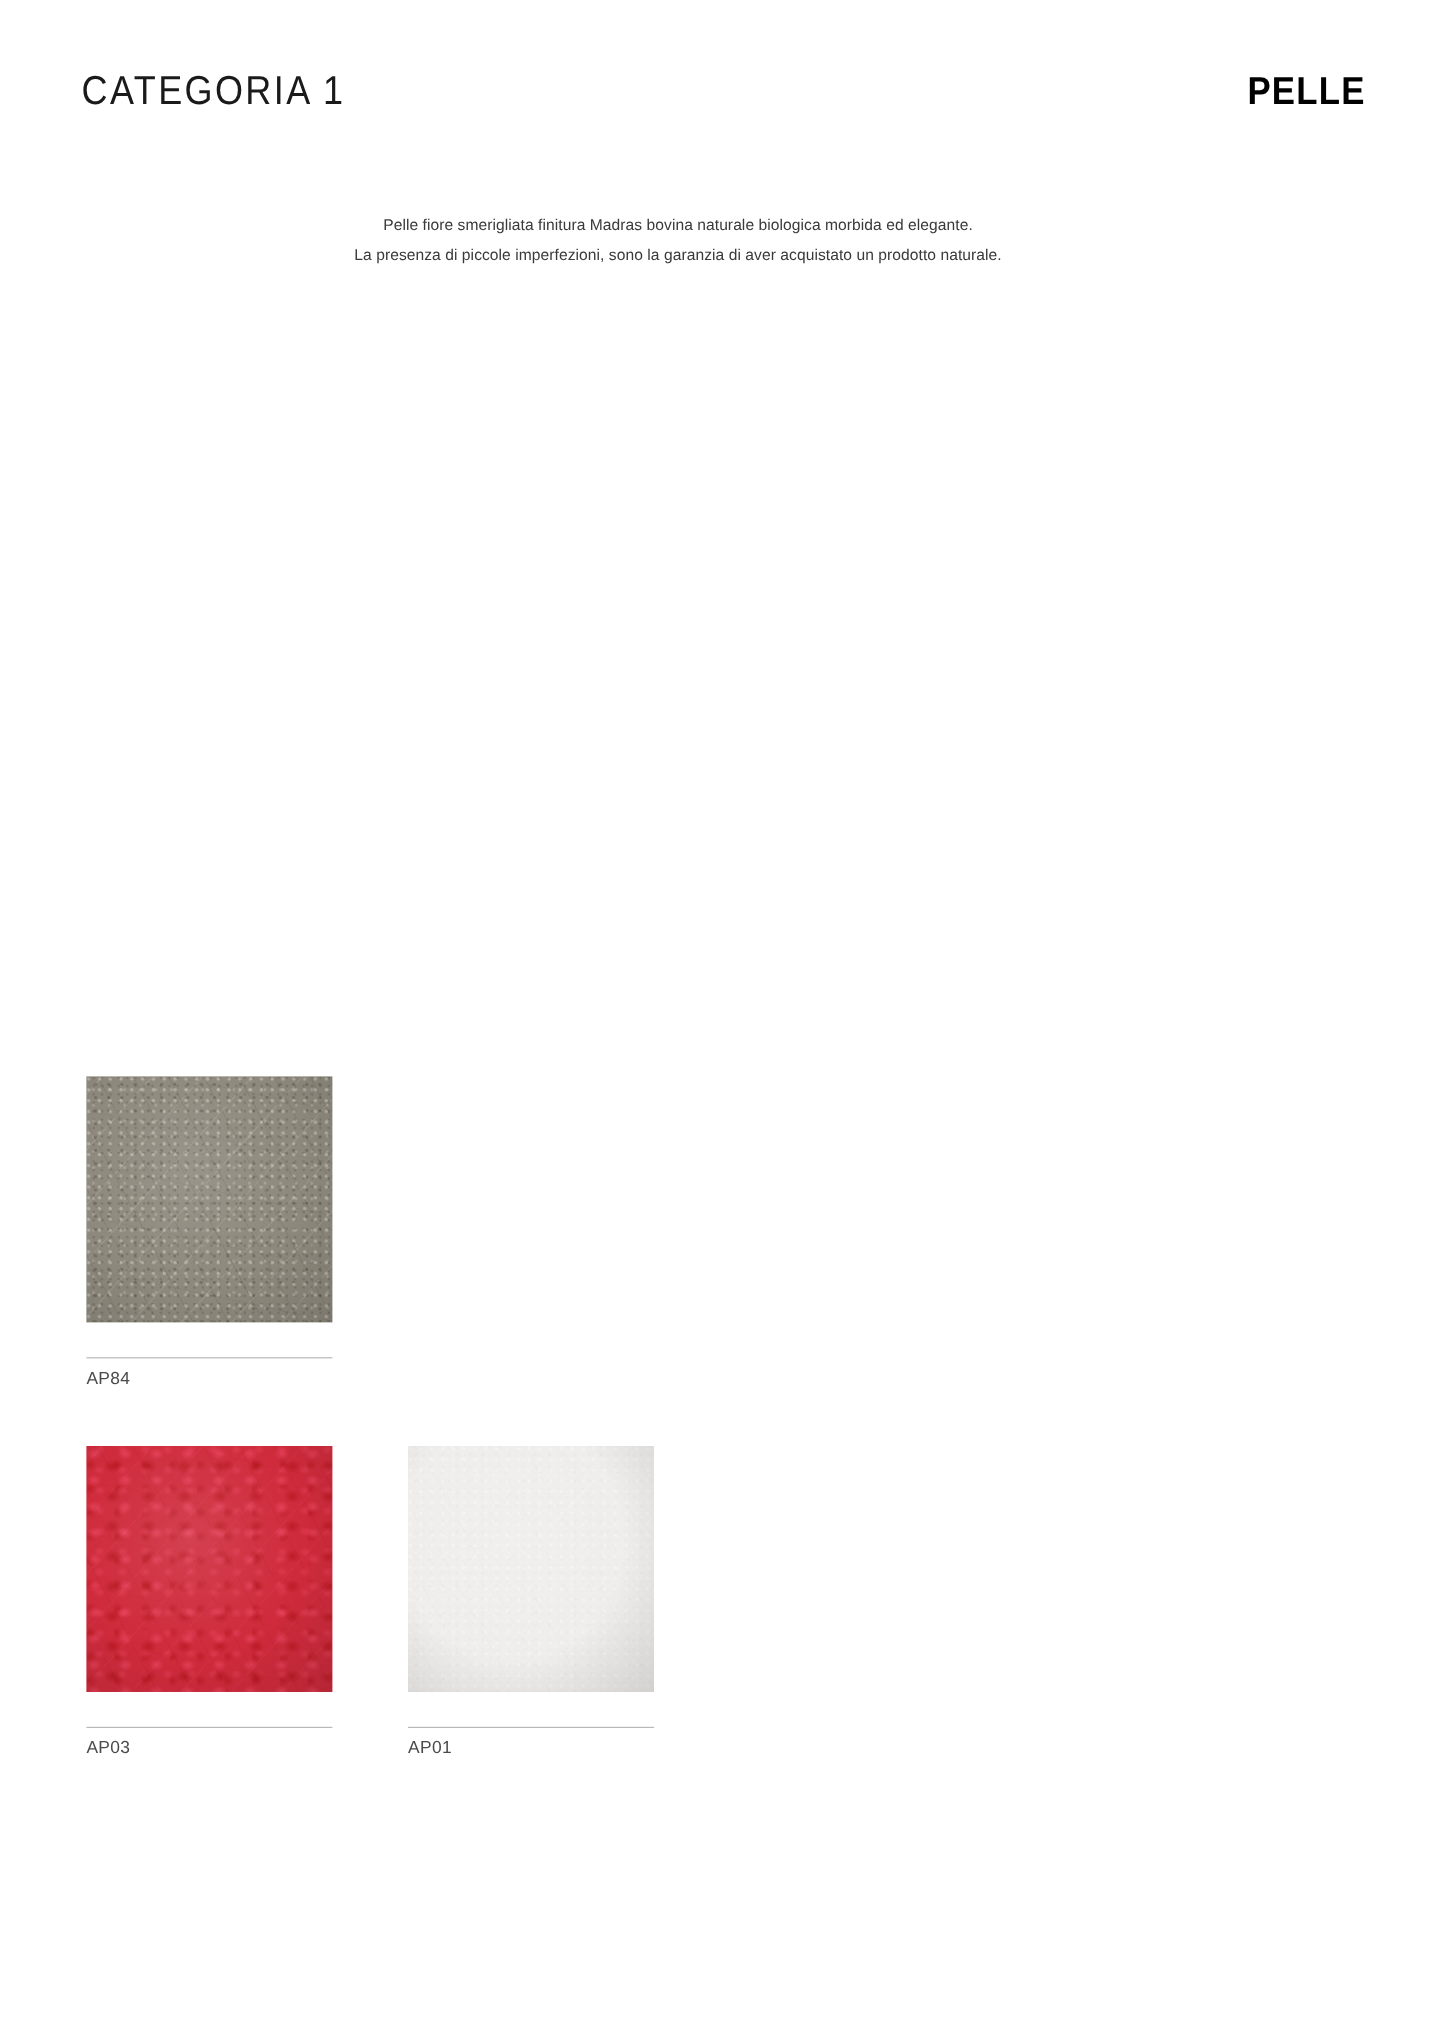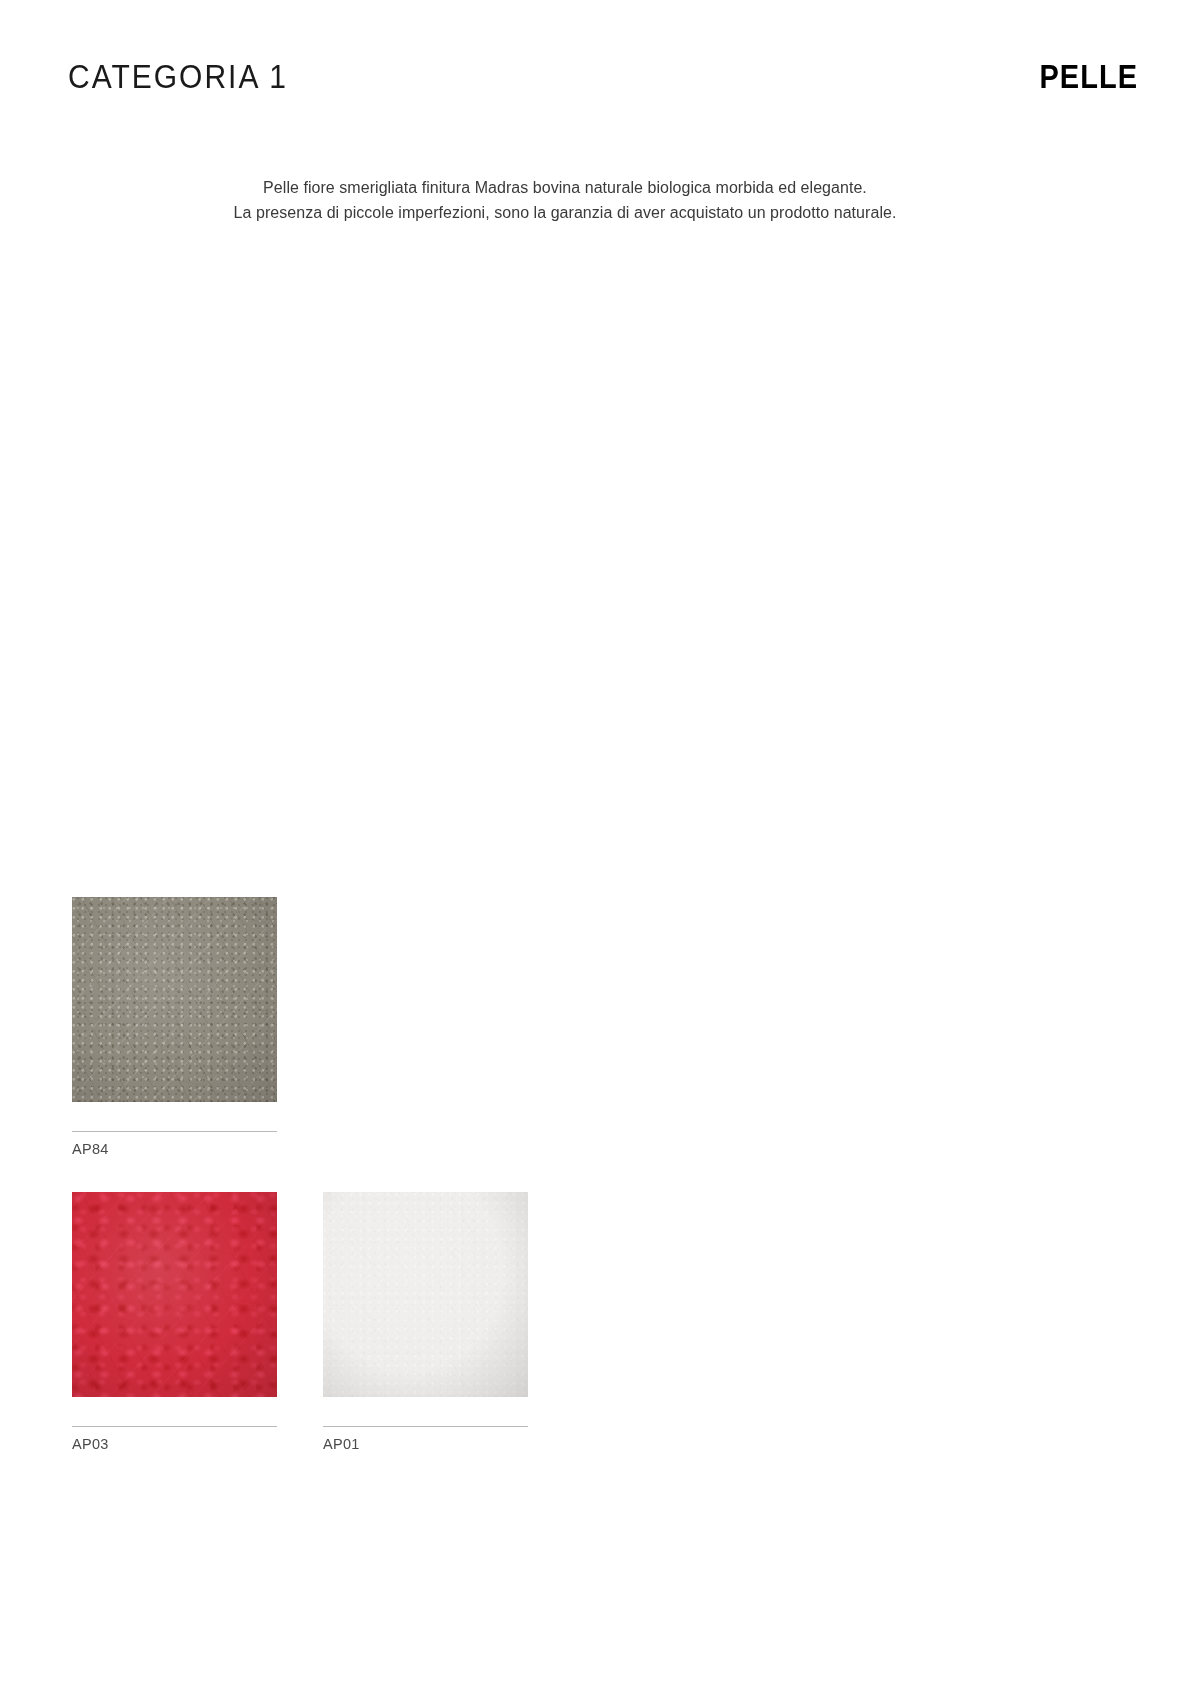--- a/index.html
+++ b/index.html
@@ -46,41 +46,41 @@
     transform-origin: right bottom;
   }
 
   
   .description {
     position: absolute;
     top: 175px;
     left: 0;
     width: 1130px;
     text-align: center;
-    font-size: 16px;
+    font-size: 13px;
     font-weight: 300;
     line-height: 25px;
     color: #3a3a3a;
     letter-spacing: 0.05px;
   }
   .description div { white-space: nowrap; }
 
   
   .grid {
     position: absolute;
     top: 897px;
     left: 72px;
     width: 1018px;
   }
   .row {
     display: flex;
     justify-content: flex-start;
-    gap: 46px;
+    gap: 63px;
   }
-  .row + .row { margin-top: 35px; }
+  .row + .row { margin-top: 48px; }
 
   .cell {
     width: 205px;
     display: flex;
     flex-direction: column;
   }
   .swatch {
     width: 205px;
     height: 205px;
     position: relative;

